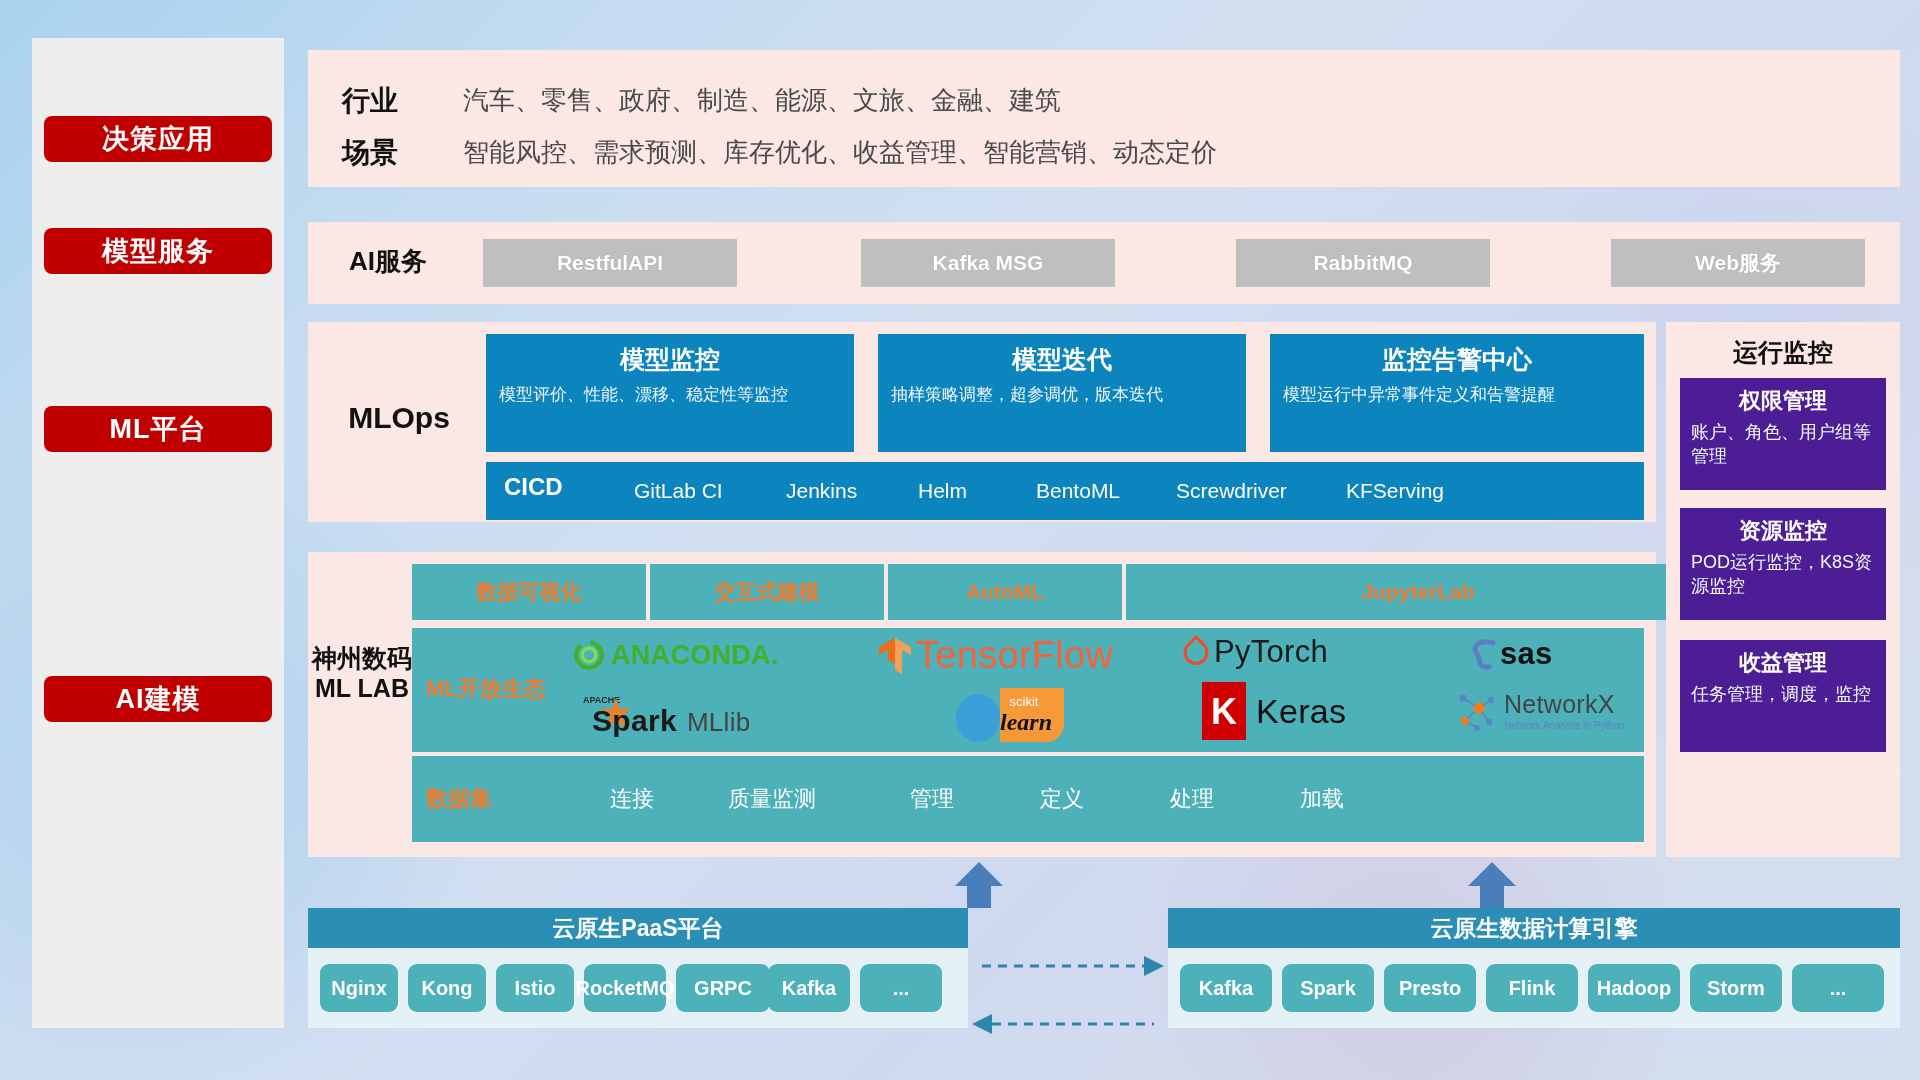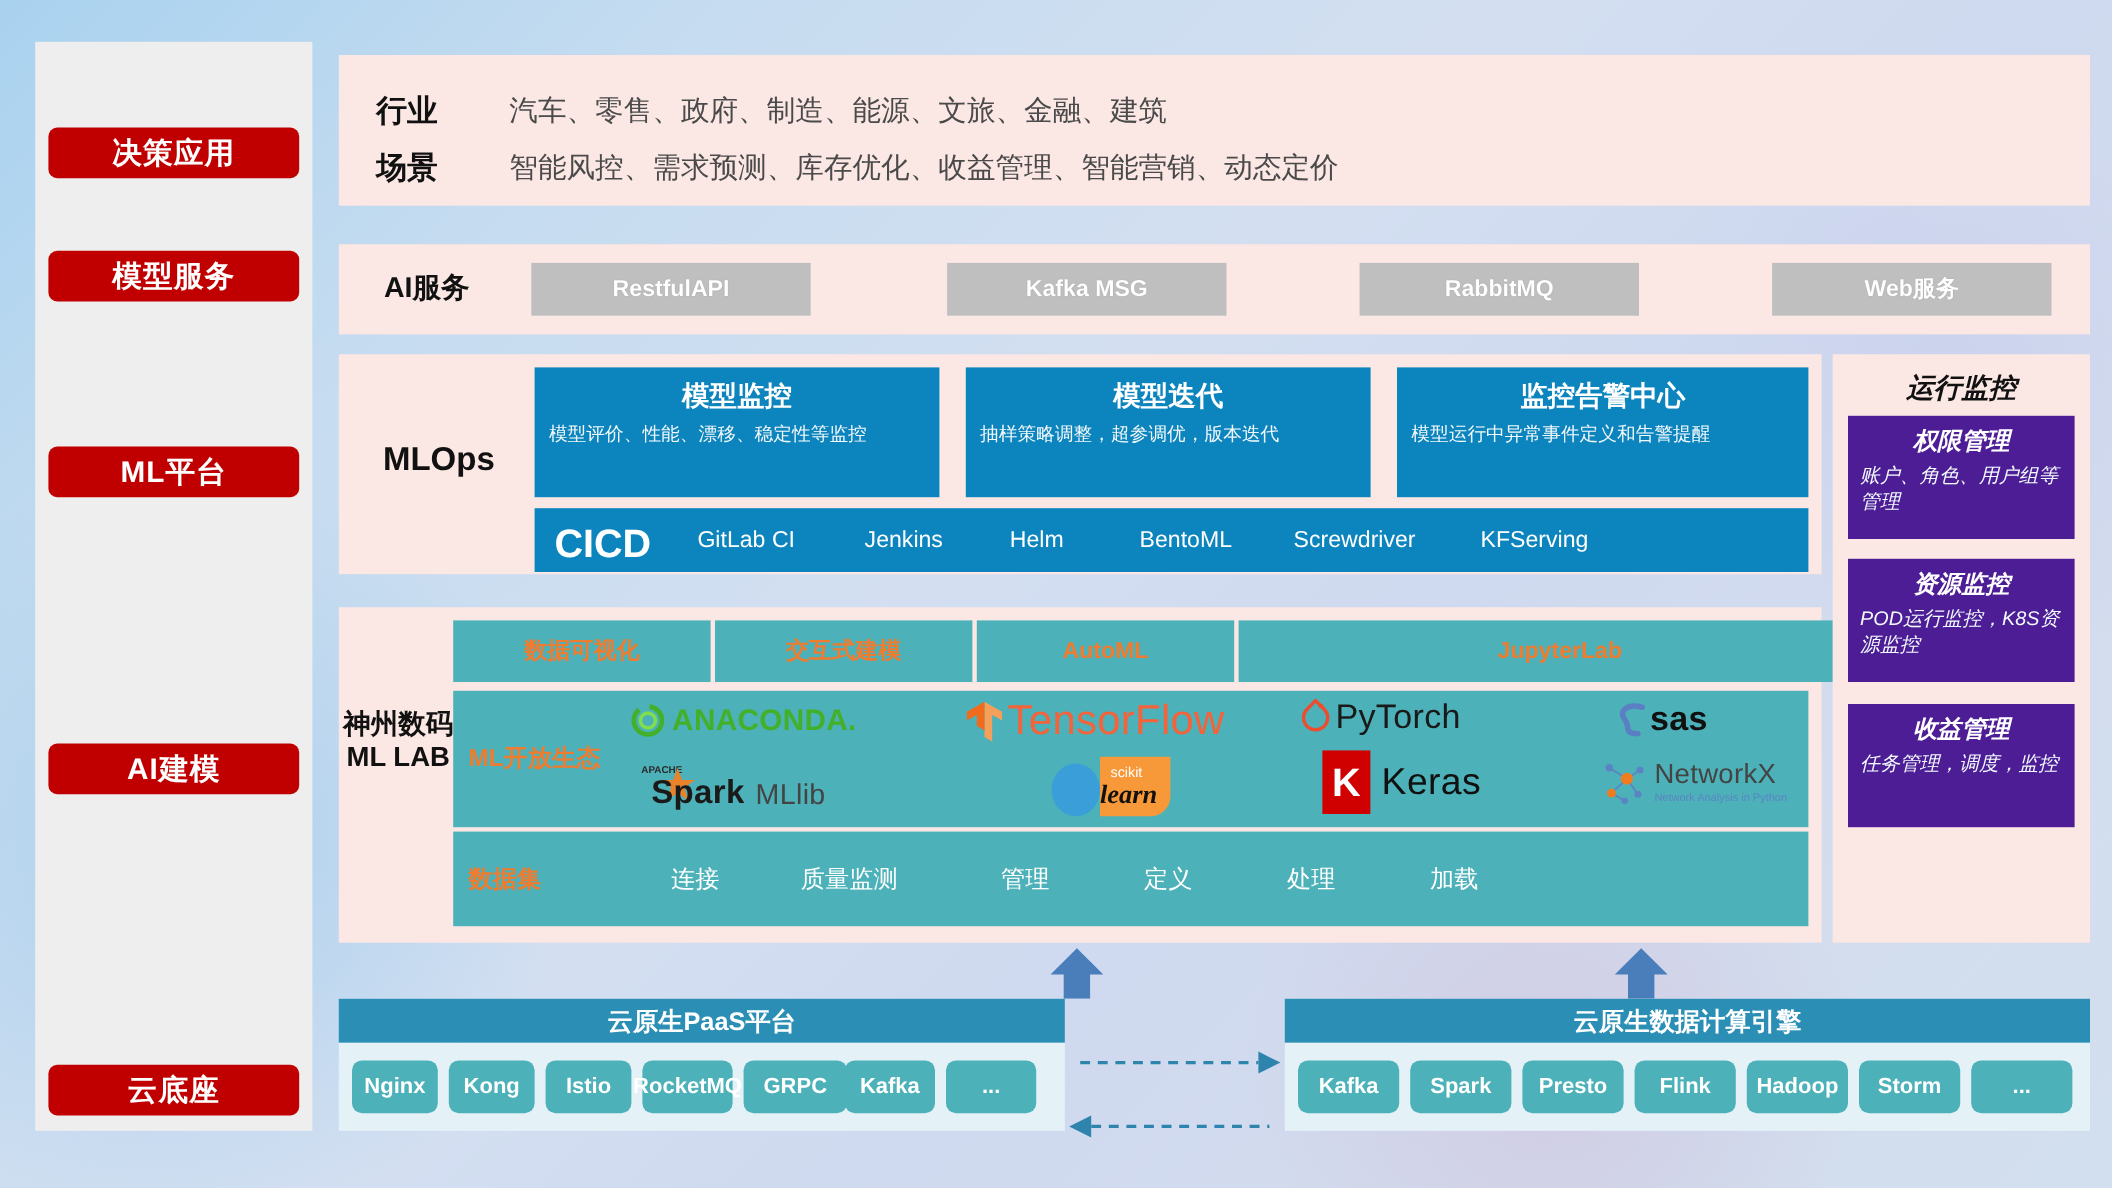--- a/index.html
+++ b/index.html
@@ -60,21 +60,21 @@
     position: absolute; top: 12px; height: 118px; background: #0c84bd; color: #fff;
     padding: 9px 13px 0 13px;
   }
   .mlops-card .ttl { font-size: 25px; font-weight: bold; text-align: center; margin-bottom: 7px; }
   .mlops-card .dsc { font-size: 17px; line-height: 1.38; color: #f2f9fc; }
   #cicd-bar {
     position: absolute; left: 178px; top: 140px; width: 1158px; height: 58px;
     background: #0c84bd; color: #fff; overflow: hidden;
   }
   #cicd-bar .cicd-title {
-    position: absolute; left: 18px; top: 11px; font-size: 36px; font-weight: bold;
+    position: absolute; left: 18px; top: 11px; font-size: 24px; font-weight: bold;
   }
   .cicd-item {
     position: absolute; top: 16px; font-size: 21px; line-height: 1.22; width: 120px;
   }
 
   
   #panel-lab { left: 0; top: 552px; width: 1348px; height: 305px; }
   .lab-tool {
     position: absolute; top: 12px; height: 56px; background: #4cb1b8;
     color: #ef7c2f; font-size: 21px; font-weight: bold; line-height: 56px; text-align: center;
@@ -88,21 +88,21 @@
   }
   #ds-label { position: absolute; left: 14px; top: 28px; font-size: 22px; font-weight: bold; color: #ef7c2f; }
   .ds-item { position: absolute; top: 28px; font-size: 22px; color: #ffffff; text-align: center; width: 120px; }
   #lab-left-title { left: 8px; top: 640px; width: 96px; font-size: 25px; }
 
   
   .logo { position: absolute; display: flex; align-items: center; }
   .logo-txt { font-weight: bold; letter-spacing: .3px; }
 
   
-  #panel-mon { left: 1358px; top: 322px; width: 234px; height: 535px; font-style: italic; }
+  #panel-mon { left: 1358px; top: 322px; width: 234px; height: 535px; }
   #mon-title { position: absolute; left: 0; top: 14px; width: 234px; text-align: center;
                font-size: 25px; font-weight: bold; color: #111; }
   .mon-card {
     position: absolute; left: 14px; width: 206px; background: #4c1d95; color: #fff; padding: 8px 11px 0 11px;
   }
   .mon-card .ttl { font-size: 22px; font-weight: bold; text-align: center; margin-bottom: 5px; }
   .mon-card .dsc { font-size: 18px; line-height: 1.32; color: #f3fafd; }
 
   
   .cloud-group { position: absolute; border-radius: 30px; }
@@ -125,21 +125,20 @@
 
 <div class="bg-blob blob-a"></div>
 <div class="bg-blob blob-b"></div>
 <div class="bg-blob blob-c"></div>
 
 <div id="left-rail">
   <div class="layer-chip" style="top:78px">决策应用</div>
   <div class="layer-chip" style="top:190px">模型服务</div>
   <div class="layer-chip" style="top:368px">ML平台</div>
   <div class="layer-chip" style="top:638px">AI建模</div>
-  <div class="layer-chip" style="top:930px">云底座</div>
 </div>
 
 <div id="main">
 
   <div class="panel" id="panel-top">
     <div class="topkey" style="top:32px">行业</div>
     <div class="topline" style="top:33px">汽车、零售、政府、制造、能源、文旅、金融、建筑</div>
     <div class="topkey" style="top:84px">场景</div>
     <div class="topline" style="top:85px">智能风控、需求预测、库存优化、收益管理、智能营销、动态定价</div>
   </div>

